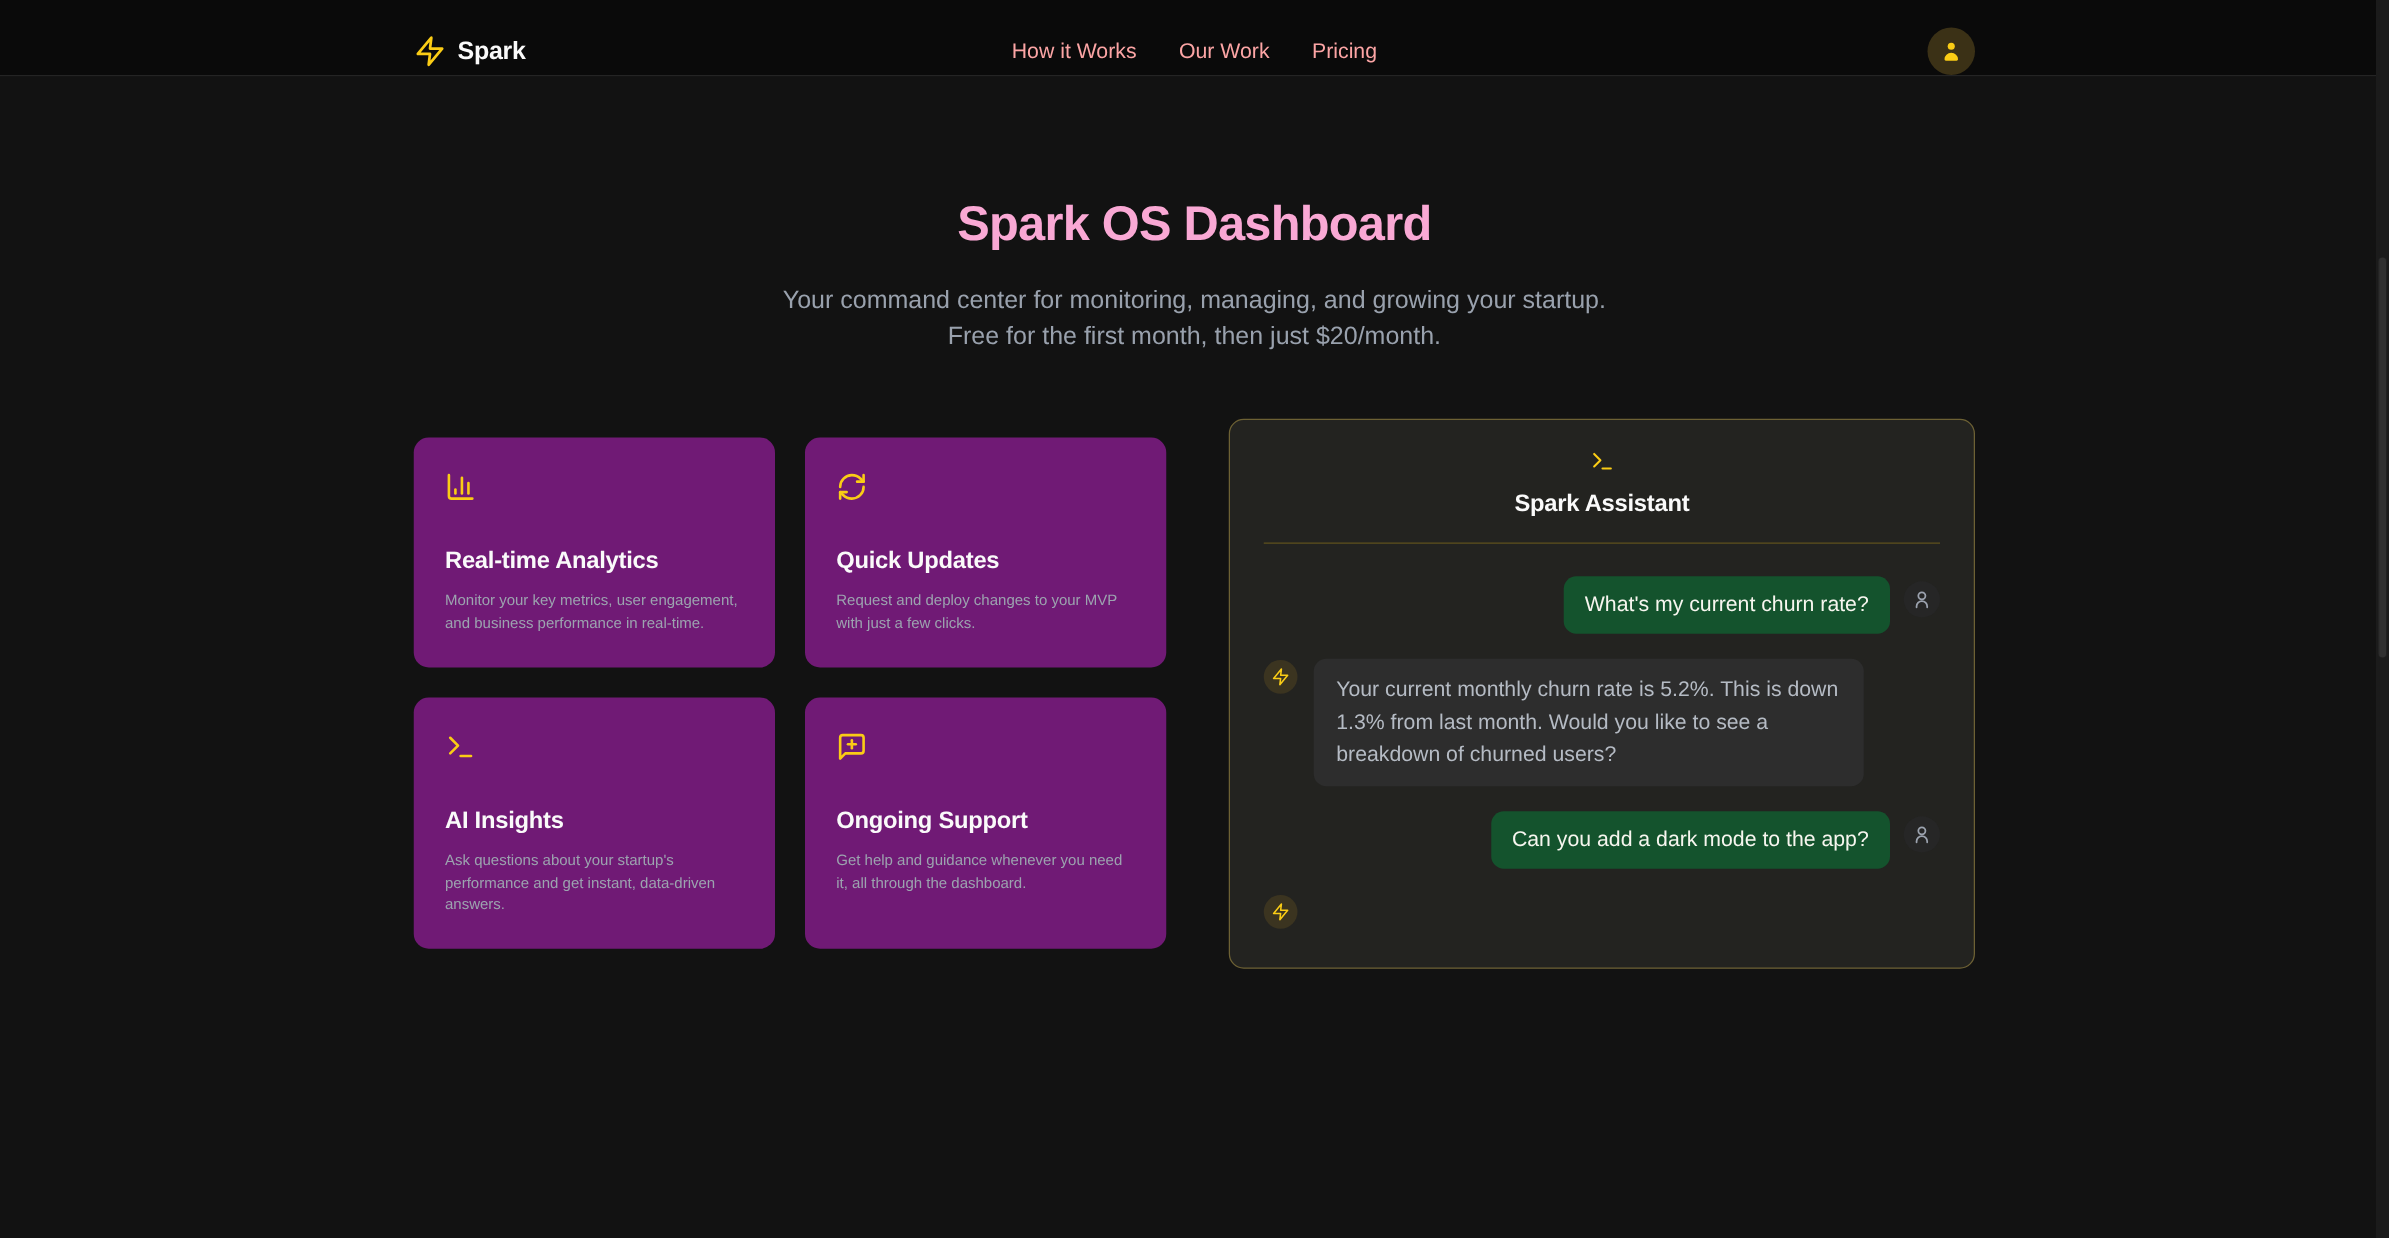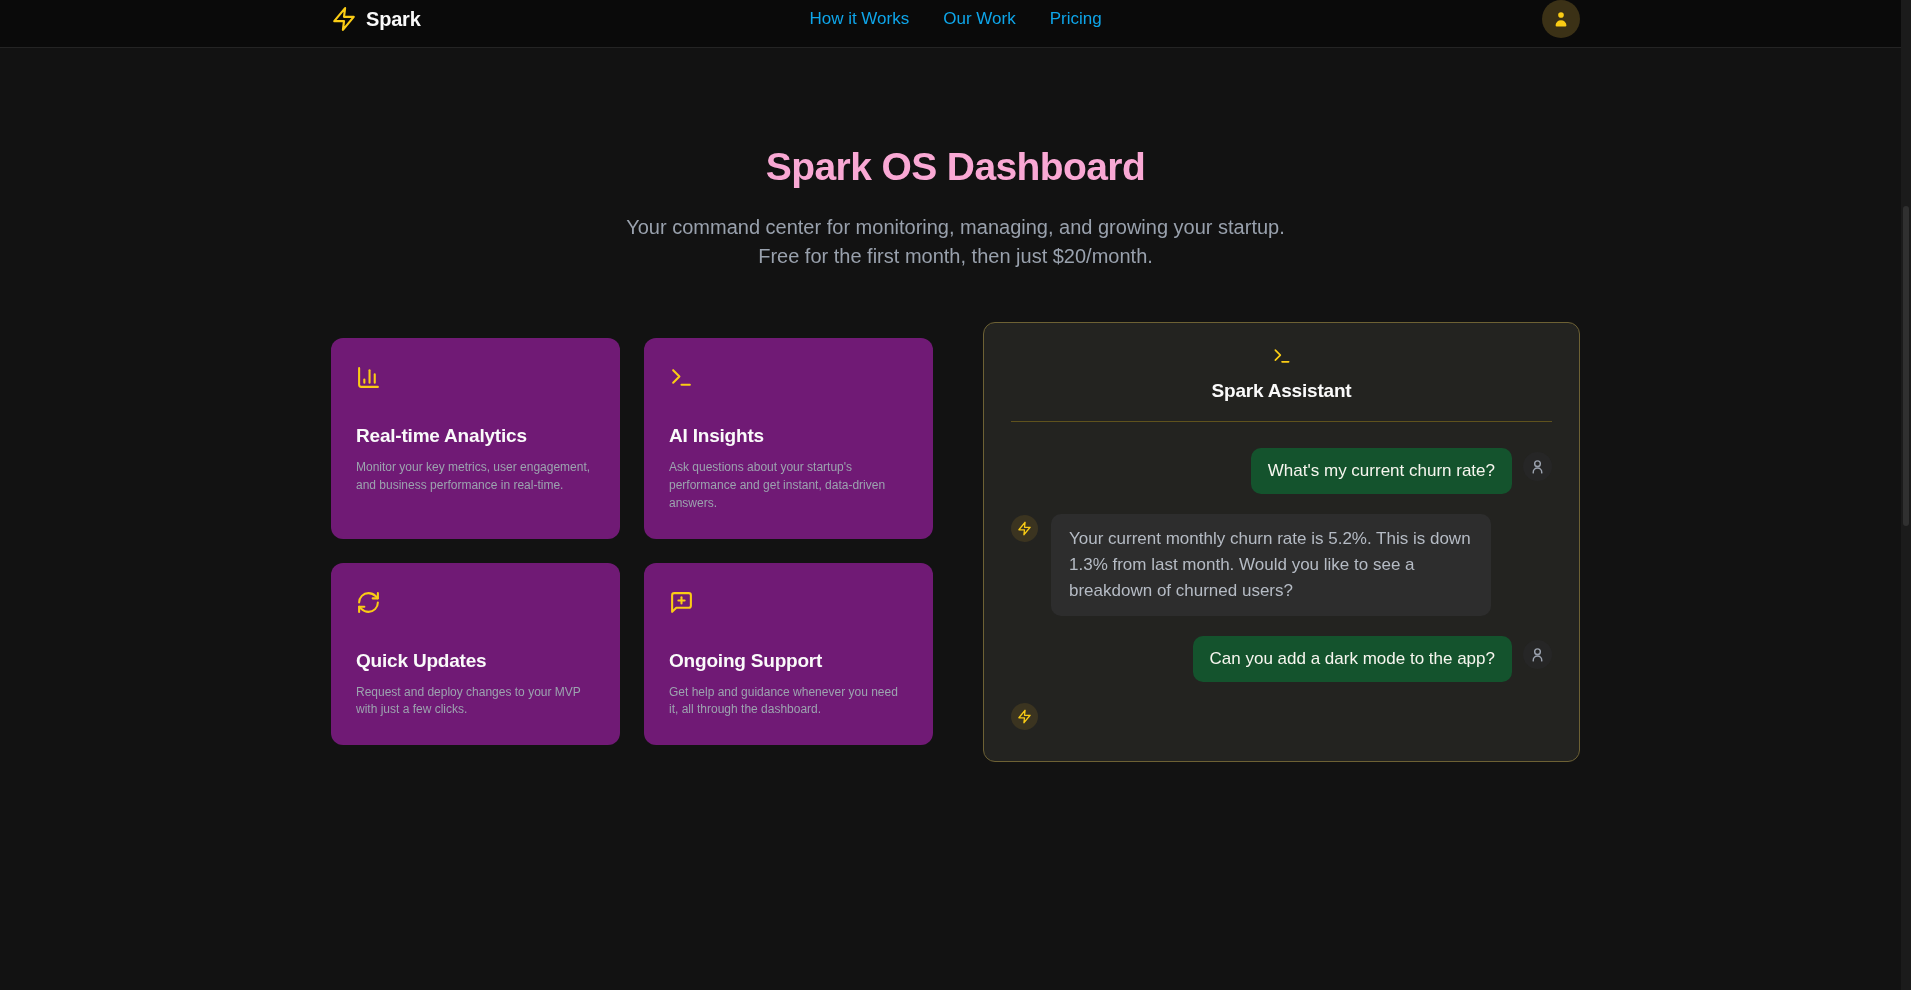--- a/index.html
+++ b/index.html
@@ -6,25 +6,25 @@
   html, body { width: 1911px; height: 990px; overflow: hidden; }
   body {
     background: #121212;
     font-family: "Liberation Sans", sans-serif;
     color: #e5e7eb;
     position: relative;
   }
 
   
   .navbar {
-    height: 48px;
+    height: 61px;
     background: #0a0a0a;
     border-bottom: 1px solid #242424;
     display: flex;
-    align-items: flex-start;
+    align-items: flex-end;
   }
   .nav-inner {
     width: 1281px;
     margin: 0 auto;
     display: flex;
     align-items: center;
     position: relative;
     padding: 0 16px;
   }
   .brand {
@@ -36,21 +36,21 @@
   .brand svg { width: 26px; height: 26px; color: #facc15; }
   .brand-name { font-size: 20px; font-weight: 700; color: #fafafa; letter-spacing: -0.2px; }
   .nav-links {
     position: absolute;
     left: 50%;
     transform: translateX(-50%);
     display: flex;
     gap: 34px;
   }
   .nav-link {
-    color: #0ea5e9;
+    color: #fca5a5;
     font-size: 17px;
     text-decoration: none;
     cursor: pointer;
     white-space: nowrap;
   }
   .avatar-btn {
     margin-left: auto;
     width: 38px; height: 38px;
     border-radius: 50%;
     background: #3b3116;
@@ -230,39 +230,39 @@
           <path d="M18 17V9"></path>
         </svg>
       </div>
       <h3>Real-time Analytics</h3>
       <p>Monitor your key metrics, user engagement, and business performance in real-time.</p>
     </div>
 
     <div class="card">
       <div class="card-icon">
         <svg viewBox="0 0 24 24" fill="none" stroke="currentColor" stroke-width="2" stroke-linecap="round" stroke-linejoin="round">
-          <polyline points="4 17 10 11 4 5"></polyline>
-          <line x1="12" y1="19" x2="20" y2="19"></line>
-        </svg>
-      </div>
-      <h3>AI Insights</h3>
-      <p>Ask questions about your startup's performance and get instant, data-driven answers.</p>
-    </div>
-
-    <div class="card">
-      <div class="card-icon">
-        <svg viewBox="0 0 24 24" fill="none" stroke="currentColor" stroke-width="2" stroke-linecap="round" stroke-linejoin="round">
           <path d="M3 12a9 9 0 0 1 9-9 9.75 9.75 0 0 1 6.74 2.74L21 8"></path>
           <path d="M21 3v5h-5"></path>
           <path d="M21 12a9 9 0 0 1-9 9 9.75 9.75 0 0 1-6.74-2.74L3 16"></path>
           <path d="M8 16H3v5"></path>
         </svg>
       </div>
       <h3>Quick Updates</h3>
       <p>Request and deploy changes to your MVP with just a few clicks.</p>
+    </div>
+
+    <div class="card">
+      <div class="card-icon">
+        <svg viewBox="0 0 24 24" fill="none" stroke="currentColor" stroke-width="2" stroke-linecap="round" stroke-linejoin="round">
+          <polyline points="4 17 10 11 4 5"></polyline>
+          <line x1="12" y1="19" x2="20" y2="19"></line>
+        </svg>
+      </div>
+      <h3>AI Insights</h3>
+      <p>Ask questions about your startup's performance and get instant, data-driven answers.</p>
     </div>
 
     <div class="card">
       <div class="card-icon">
         <svg viewBox="0 0 24 24" fill="none" stroke="currentColor" stroke-width="2" stroke-linecap="round" stroke-linejoin="round">
           <path d="M21 15a2 2 0 0 1-2 2H7l-4 4V5a2 2 0 0 1 2-2h14a2 2 0 0 1 2 2z"></path>
           <path d="M12 7v6"></path>
           <path d="M9 10h6"></path>
         </svg>
       </div>

